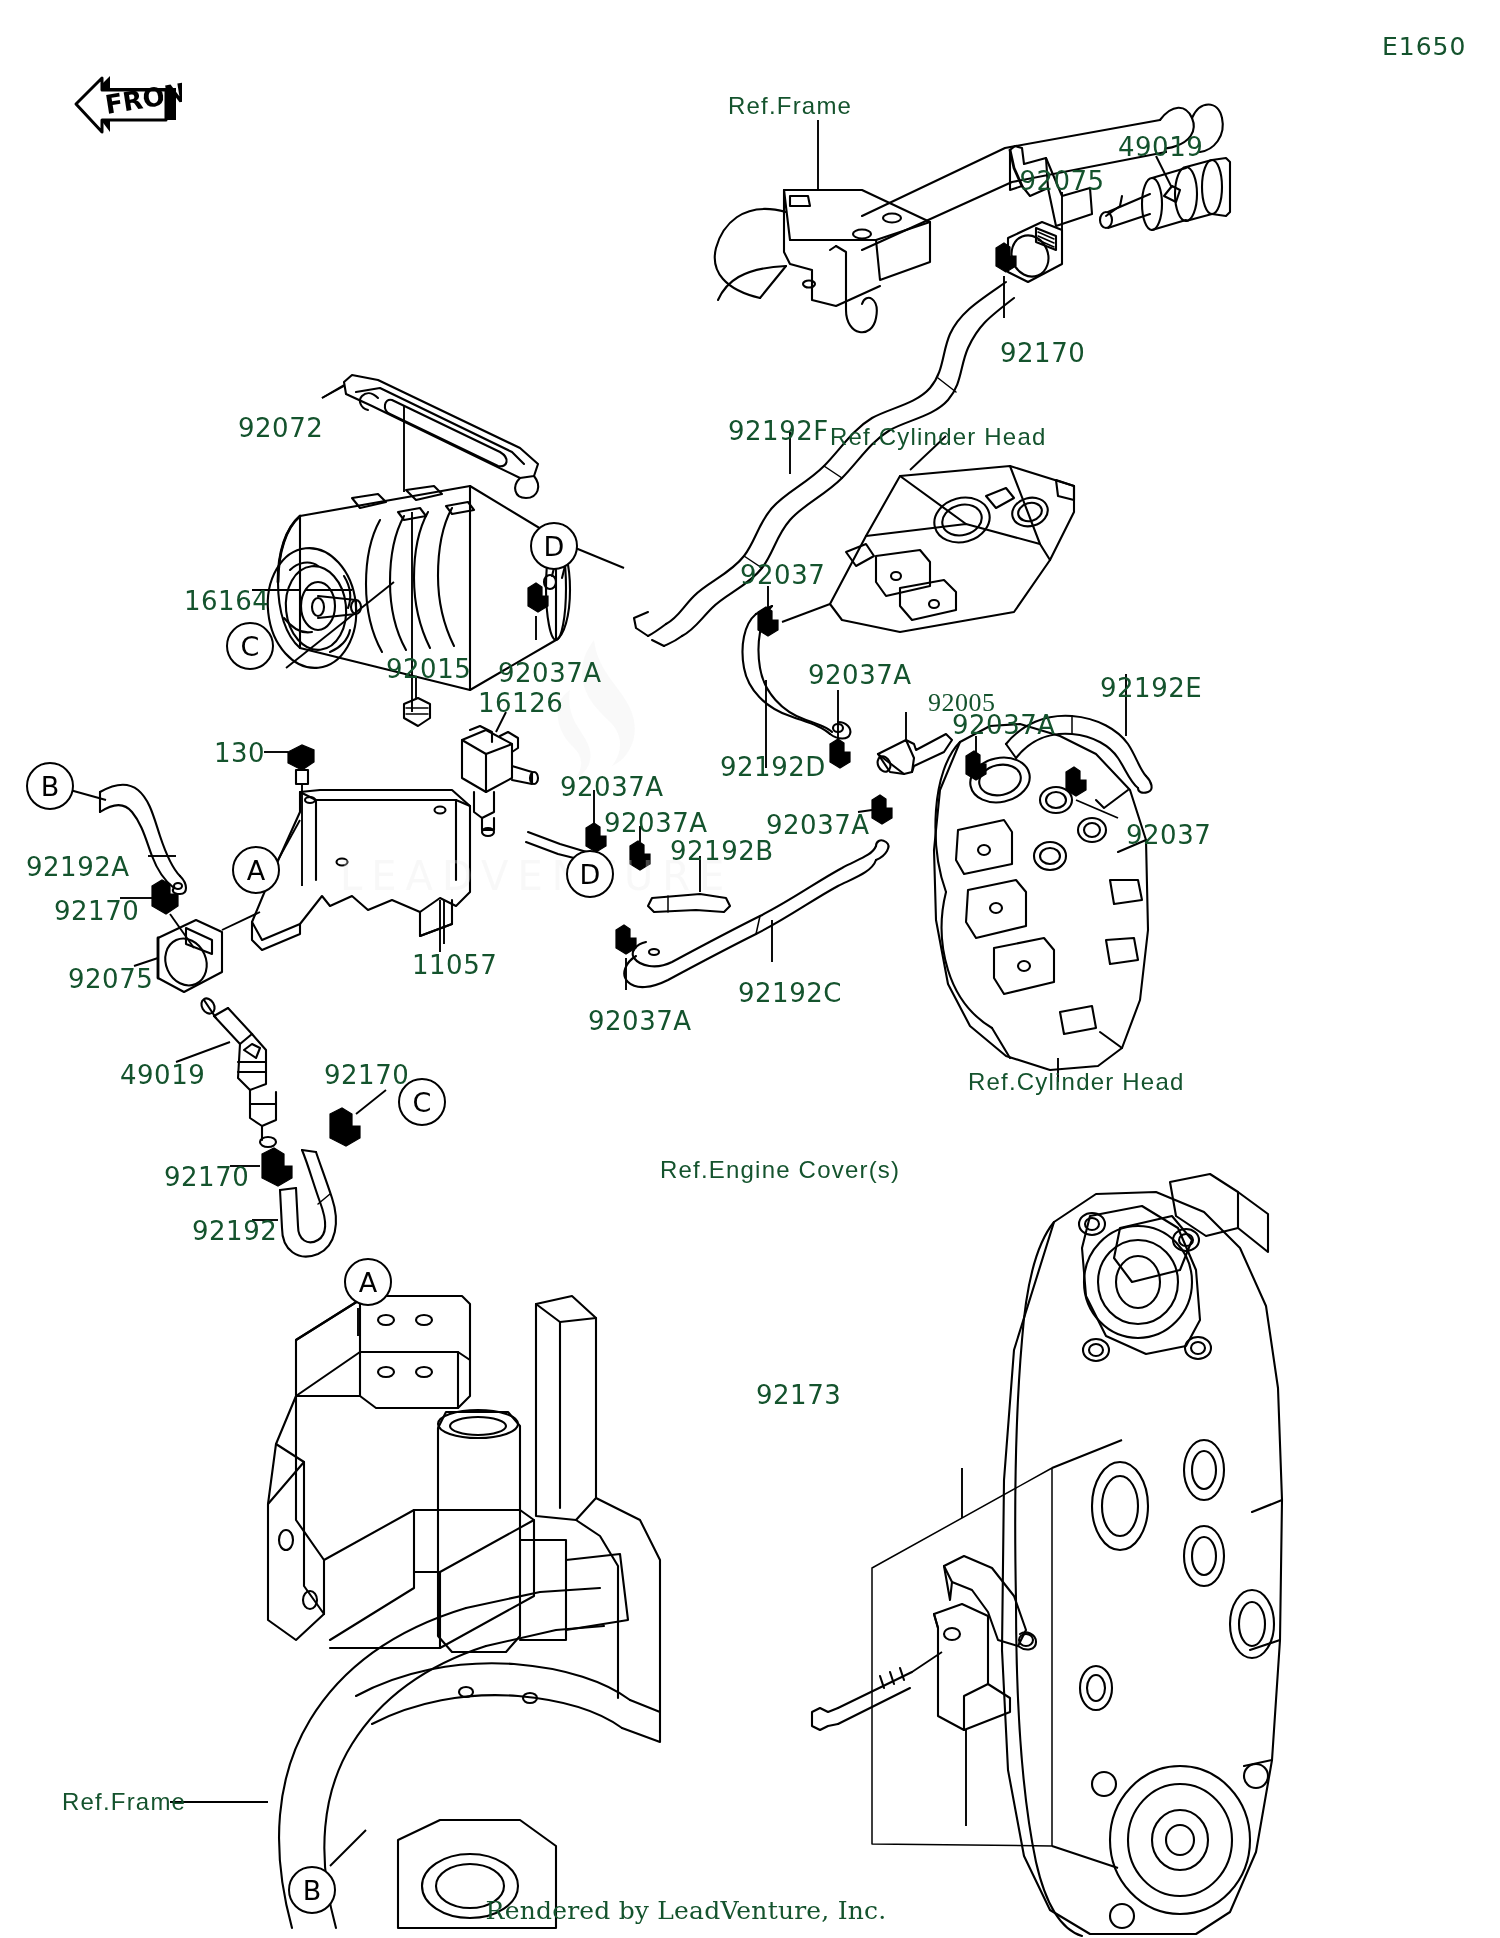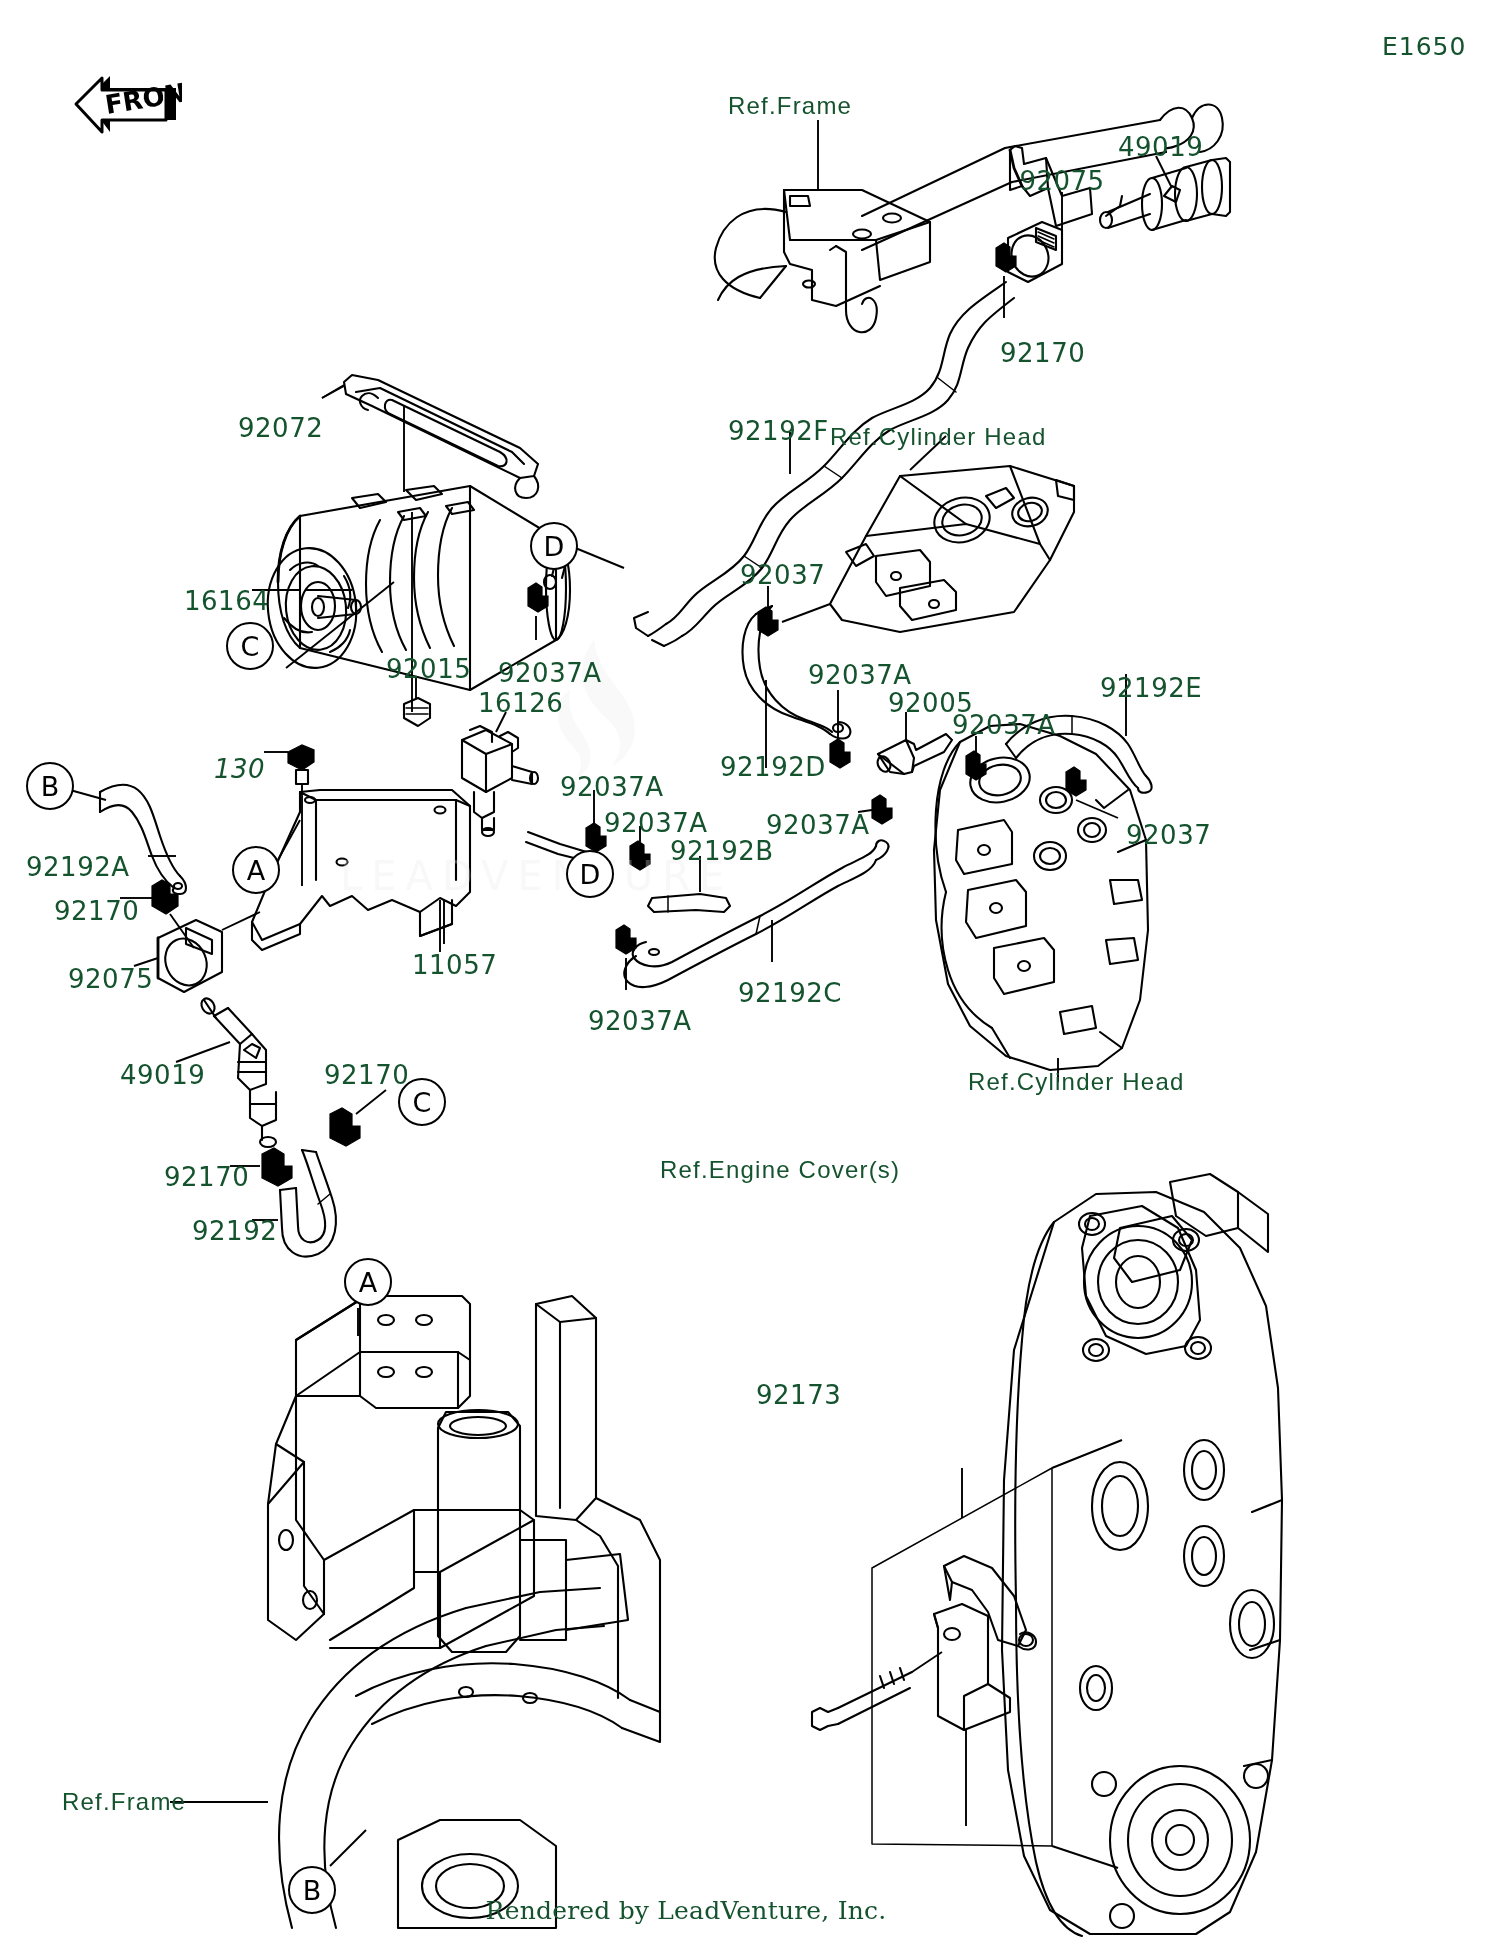--- a/index.html
+++ b/index.html
@@ -679,24 +679,24 @@
   <div id="part-labels">
       <div class="lbl partno c-mid" style="left: 1062px; top: 168px;">92075</div>
       <div class="lbl partno" style="left: 1118px; top: 134px;">49019</div>
       <div class="lbl partno" style="left: 1000px; top: 340px;">92170</div>
       <div class="lbl partno" style="left: 728px; top: 418px;">92192F</div>
       <div class="lbl partno" style="left: 238px; top: 398px; margin-top: 17px;">92072</div>
       <div class="lbl partno" style="left: 184px; top: 588px;">16164</div>
       <div class="lbl partno" style="left: 386px; top: 656px;">92015</div>
       <div class="lbl partno" style="left: 478px; top: 690px; text-align: right;">16126</div>
       <div class="lbl partno" style="left: 498px; top: 660px;">92037A</div>
-      <div class="lbl partno" style="left: 214px; top: 756px; font-style: italic;">130</div>
+      <div class="lbl partno" style="left: 214px; top: 740px;">130</div>
       <div class="lbl partno" style="left: 740px; top: 562px;">92037</div>
       <div class="lbl partno" style="left: 808px; top: 662px;">92037A</div>
-      <div class="lbl partno" style="left: 888px; top: 690px;">92005</div>
+      <div class="lbl partno" style="left: 928px; top: 690px; font-family: Liberation Serif, serif;">92005</div>
       <div class="lbl partno" style="left: 952px; top: 712px;">92037A</div>
       <div class="lbl partno" style="left: 1100px; top: 675px;">92192E</div>
       <div class="lbl partno" style="left: 720px; top: 754px;">92192D</div>
       <div class="lbl partno" style="left: 1126px; top: 822px;">92037</div>
       <div class="lbl partno" style="left: 766px; top: 812px;">92037A</div>
       <div class="lbl partno" style="left: 560px; top: 774px;">92037A</div>
       <div class="lbl partno" style="left: 604px; top: 810px;">92037A</div>
       <div class="lbl partno" style="left: 670px; top: 838px;">92192B</div>
       <div class="lbl partno" style="left: 588px; top: 1008px;">92037A</div>
       <div class="lbl partno" style="left: 738px; top: 980px;">92192C</div>

